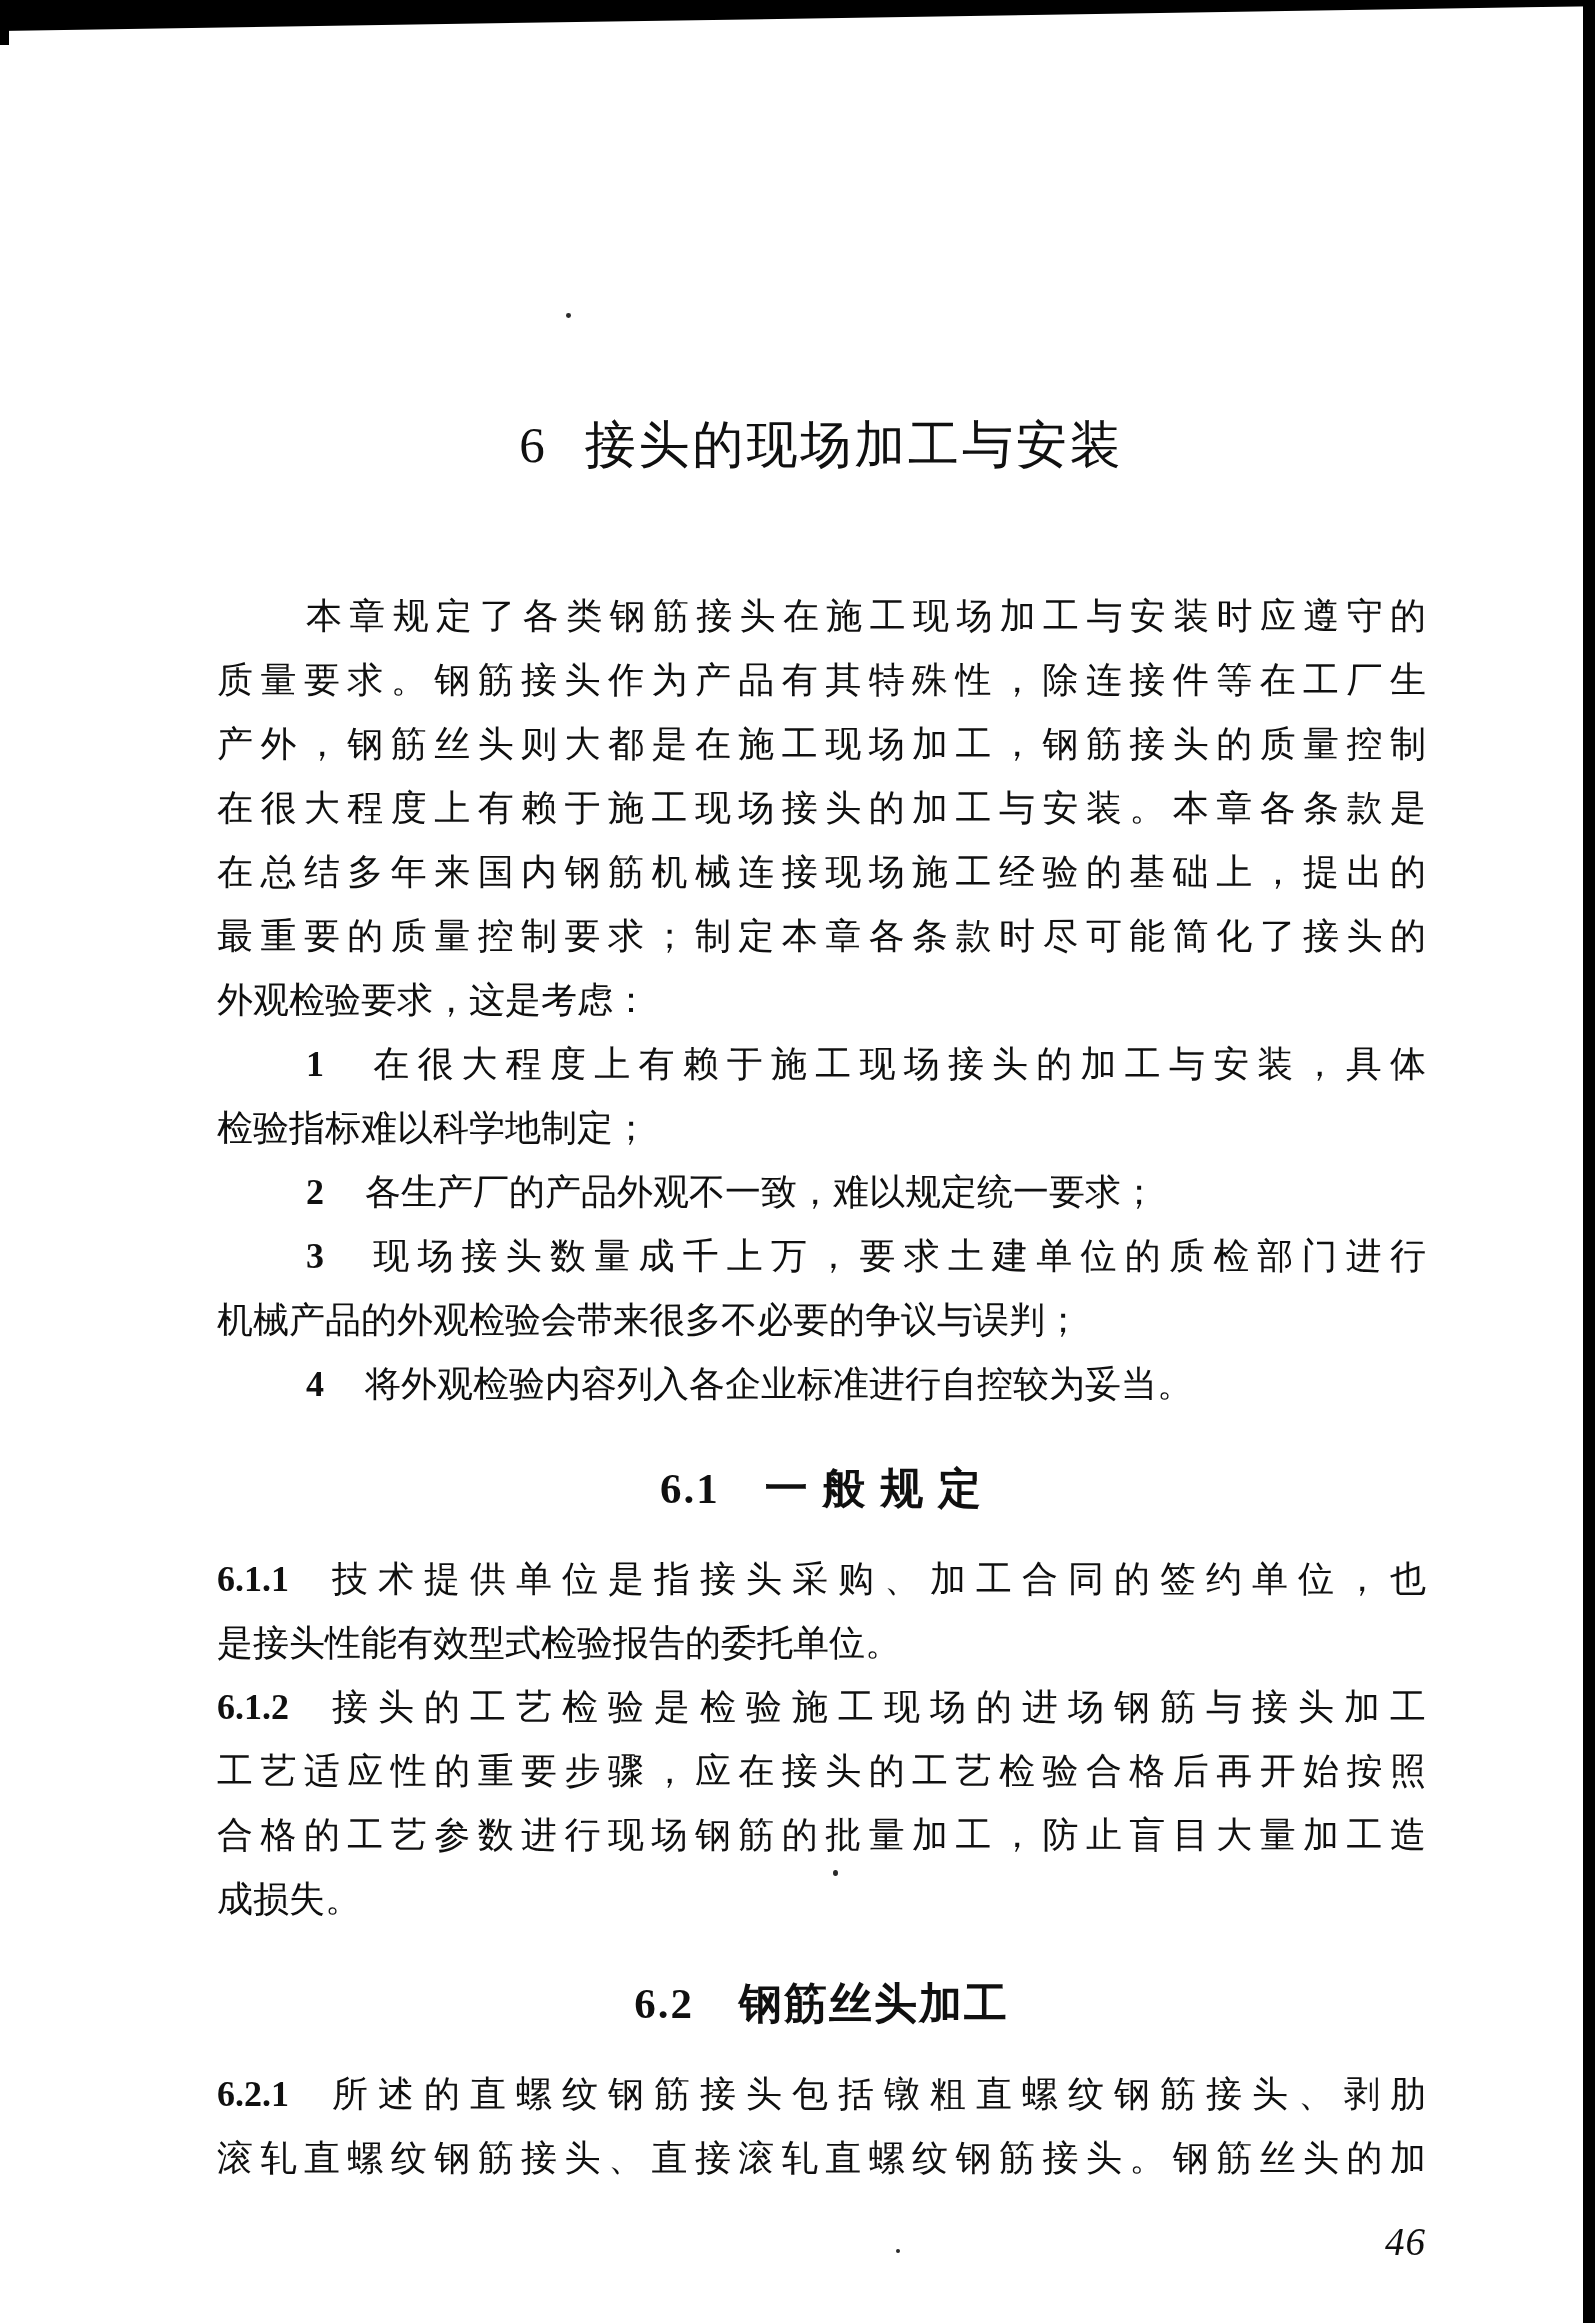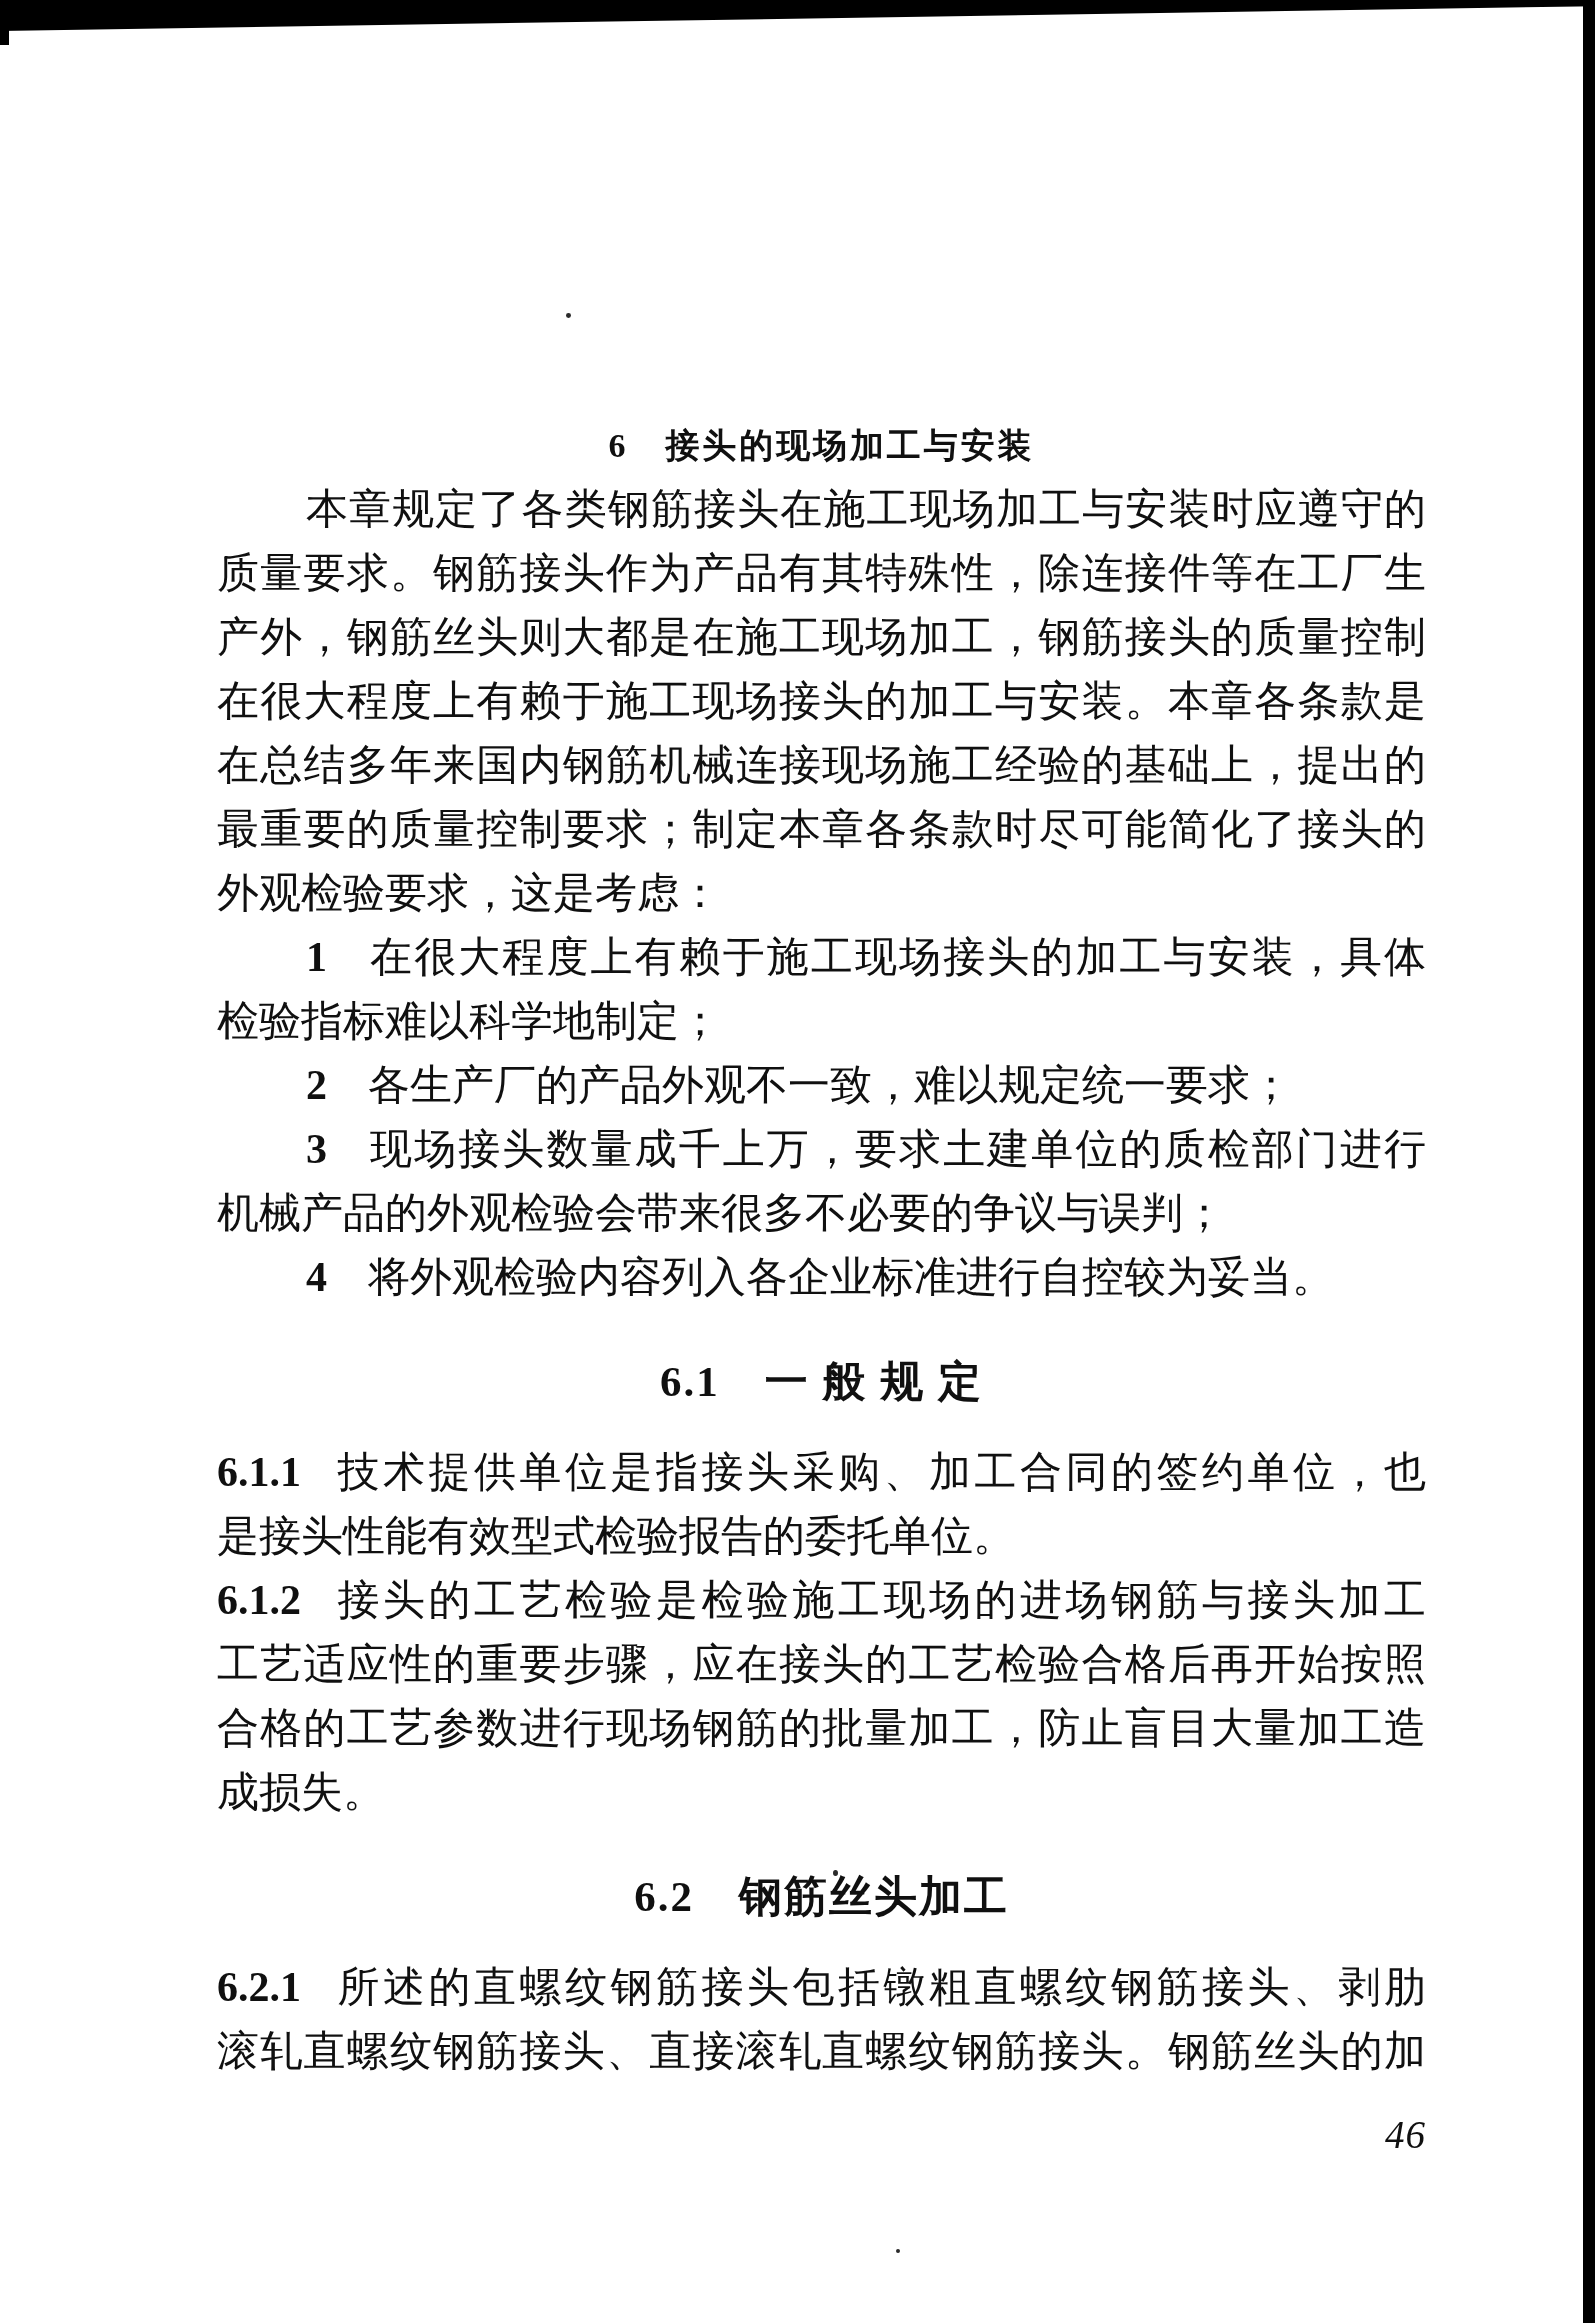--- a/index.html
+++ b/index.html
@@ -15,26 +15,26 @@
   }
   .scan-right{position:absolute;top:4.9px;right:0;width:12.7px;height:2318px;background:#000;}
   .scan-notch{position:absolute;left:0;top:21.5px;width:8.8px;height:23.4px;background:#000;}
   .speck{position:absolute;background:#2a2a2a;border-radius:50%;}
   .speck-a{left:566px;top:313px;width:4.9px;height:4.9px;}
   .speck-b{left:833px;top:1870px;width:4.9px;height:5.9px;}
   .speck-c{left:896px;top:2249px;width:3.9px;height:3.9px;}
 
   .content{position:absolute;left:217px;top:0;width:1209px;}
   .chapter-title{
-    margin-top:414px;height:63px;line-height:63px;
-    text-align:center;font-weight:bold;font-size:34px;letter-spacing:2.9px;
+    margin-top:414px;margin-bottom:107px;height:63px;line-height:63px;
+    text-align:center;font-weight:normal;font-size:51px;letter-spacing:2.9px;
   }
   .chapter-title .num{margin-right:37px;}
 
-  .line{font-size:42px;line-height:64px;height:64px;text-align:left;}
+  .line{font-size:36px;line-height:64px;height:64px;text-align:left;}
   .line.fill{text-align:justify;text-align-last:justify;}
   .line.indent{padding-left:89px;}
   .line .num{font-weight:bold;}
   .line.item .num{margin-right:41px;}
   .line.clause .num{margin-right:33px;}
 
   .heading{
     font-size:43px;font-weight:bold;height:64px;line-height:64px;
     text-align:center;margin-top:41px;margin-bottom:26px;letter-spacing:2px;
   }

